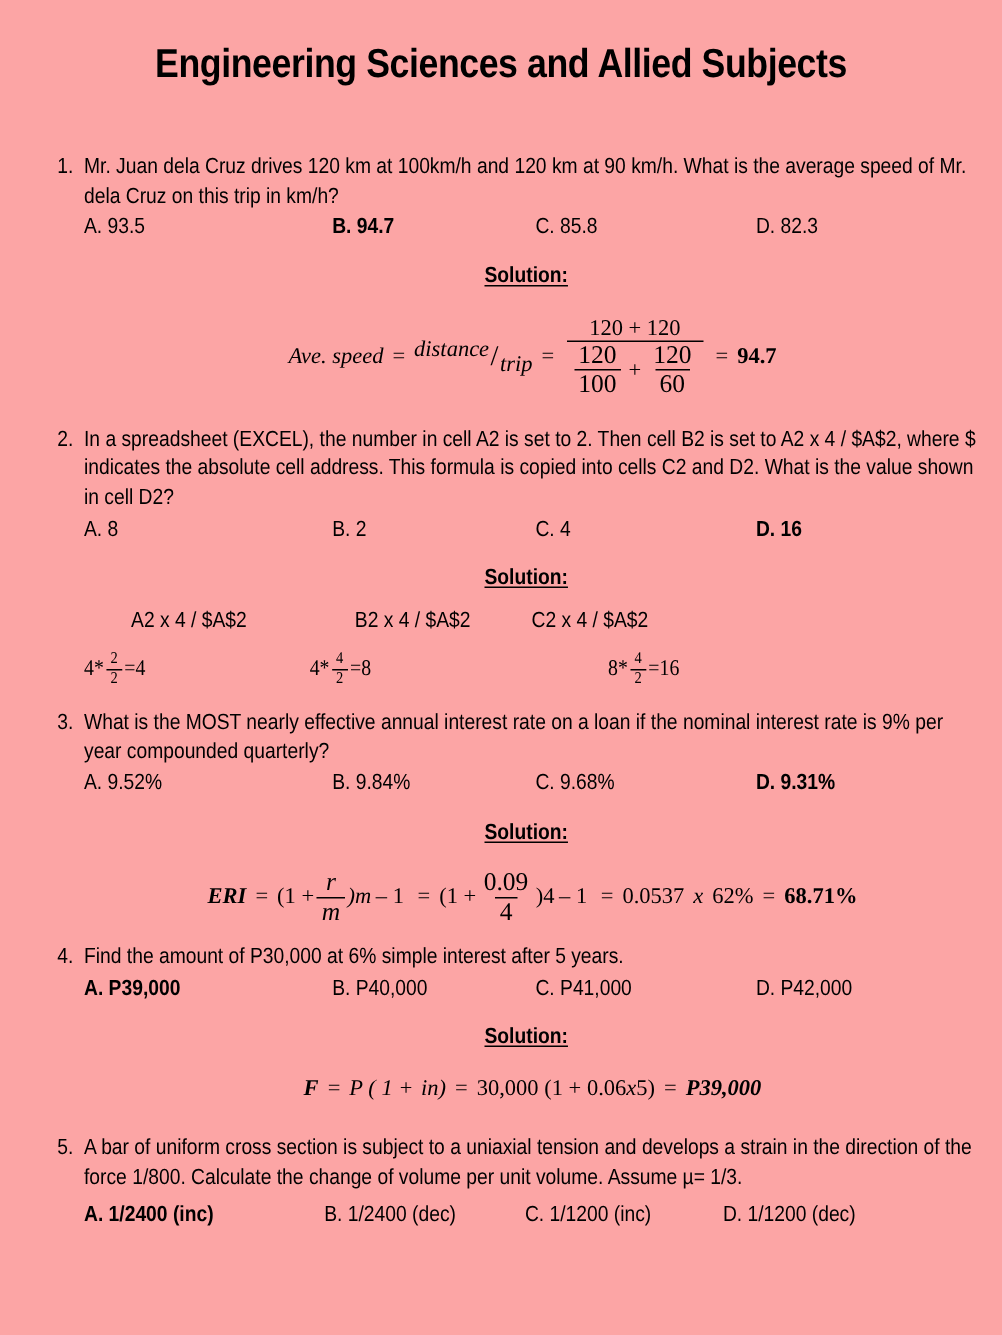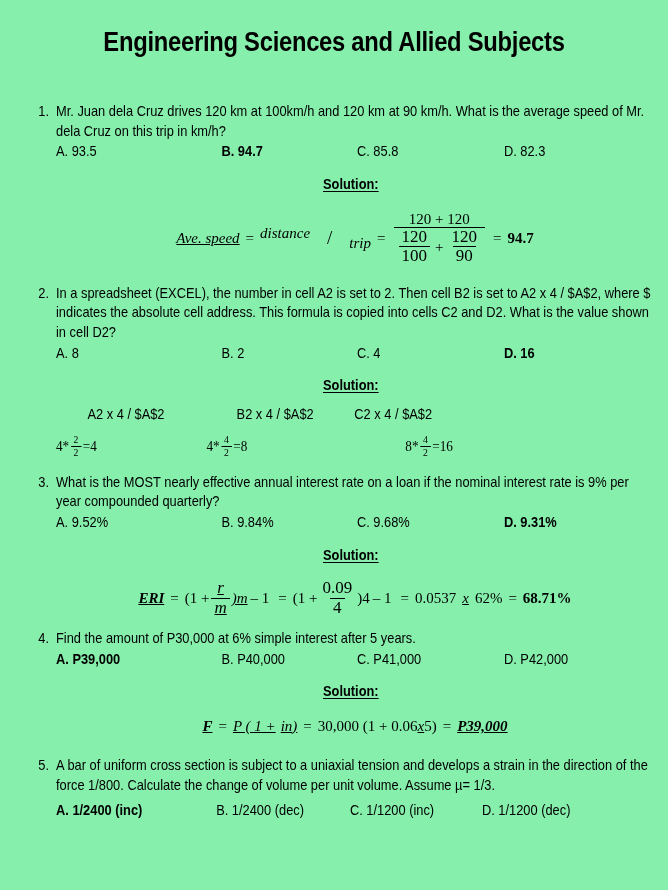--- a/index.html
+++ b/index.html
@@ -11,21 +11,21 @@
     width: 668px;
     height: 890px;
     font-family: "Liberation Sans", sans-serif;
     color: #000000;
     overflow: hidden;
   }
   .page {
     position: relative;
     width: 668px;
     height: 890px;
-    background: #86efac;
+    background: #fca5a5;
   }
 
   
   .doc-title {
     text-align: center;
     font-family: "Liberation Sans", sans-serif;
     font-weight: bold;
     font-size: 27px;
     letter-spacing: -0.3px;
     transform: scaleX(0.88);
@@ -100,21 +100,21 @@
   
   .math {
     font-family: "Liberation Serif", serif;
     font-size: 15px;
     display: flex;
     align-items: center;
     justify-content: center;
     flex-wrap: nowrap;
     white-space: nowrap;
   }
-  .math .it { font-style: italic; text-decoration: underline; }
+  .math .it { font-style: italic; }
   .math .bd { font-weight: bold; }
   .math .op { padding: 0 6px; }
   .math .opn { padding: 0 3px; }
 
   
   .frac {
     display: inline-flex;
     flex-direction: column;
     align-items: center;
     vertical-align: middle;
@@ -127,21 +127,20 @@
     border-top: 1.2px solid #000;
   }
   .frac.small { font-size: 17px; }
   .frac.tiny { font-size: 11px; }
 
   
   .slash-frac {
     display: inline-flex;
     align-items: center;
     font-style: italic;
-    gap: 16px;
   }
   .slash-frac .sfn { position: relative; top: -5px; }
   .slash-frac .sfbar { padding: 0 1px; font-size: 19px; font-style: normal; }
   .slash-frac .sfd { position: relative; top: 5px; }
 
   
   .q2grid { margin-top: 9px; }
   .q2row {
     display: flex;
     font-size: 14.6px;
@@ -208,21 +207,21 @@
               <span class="num">120 + 120</span>
               <span class="den">
                 <span class="mini">
                   <span class="frac small">
                     <span class="num">120</span>
                     <span class="den">100</span>
                   </span>
                   <span class="opn">+</span>
                   <span class="frac small">
                     <span class="num">120</span>
-                    <span class="den">90</span>
+                    <span class="den">60</span>
                   </span>
                 </span>
               </span>
             </span>
             <span class="op">=</span>
             <span class="bd">94.7</span>
           </div>
         </div>
       </div>
     </div>

